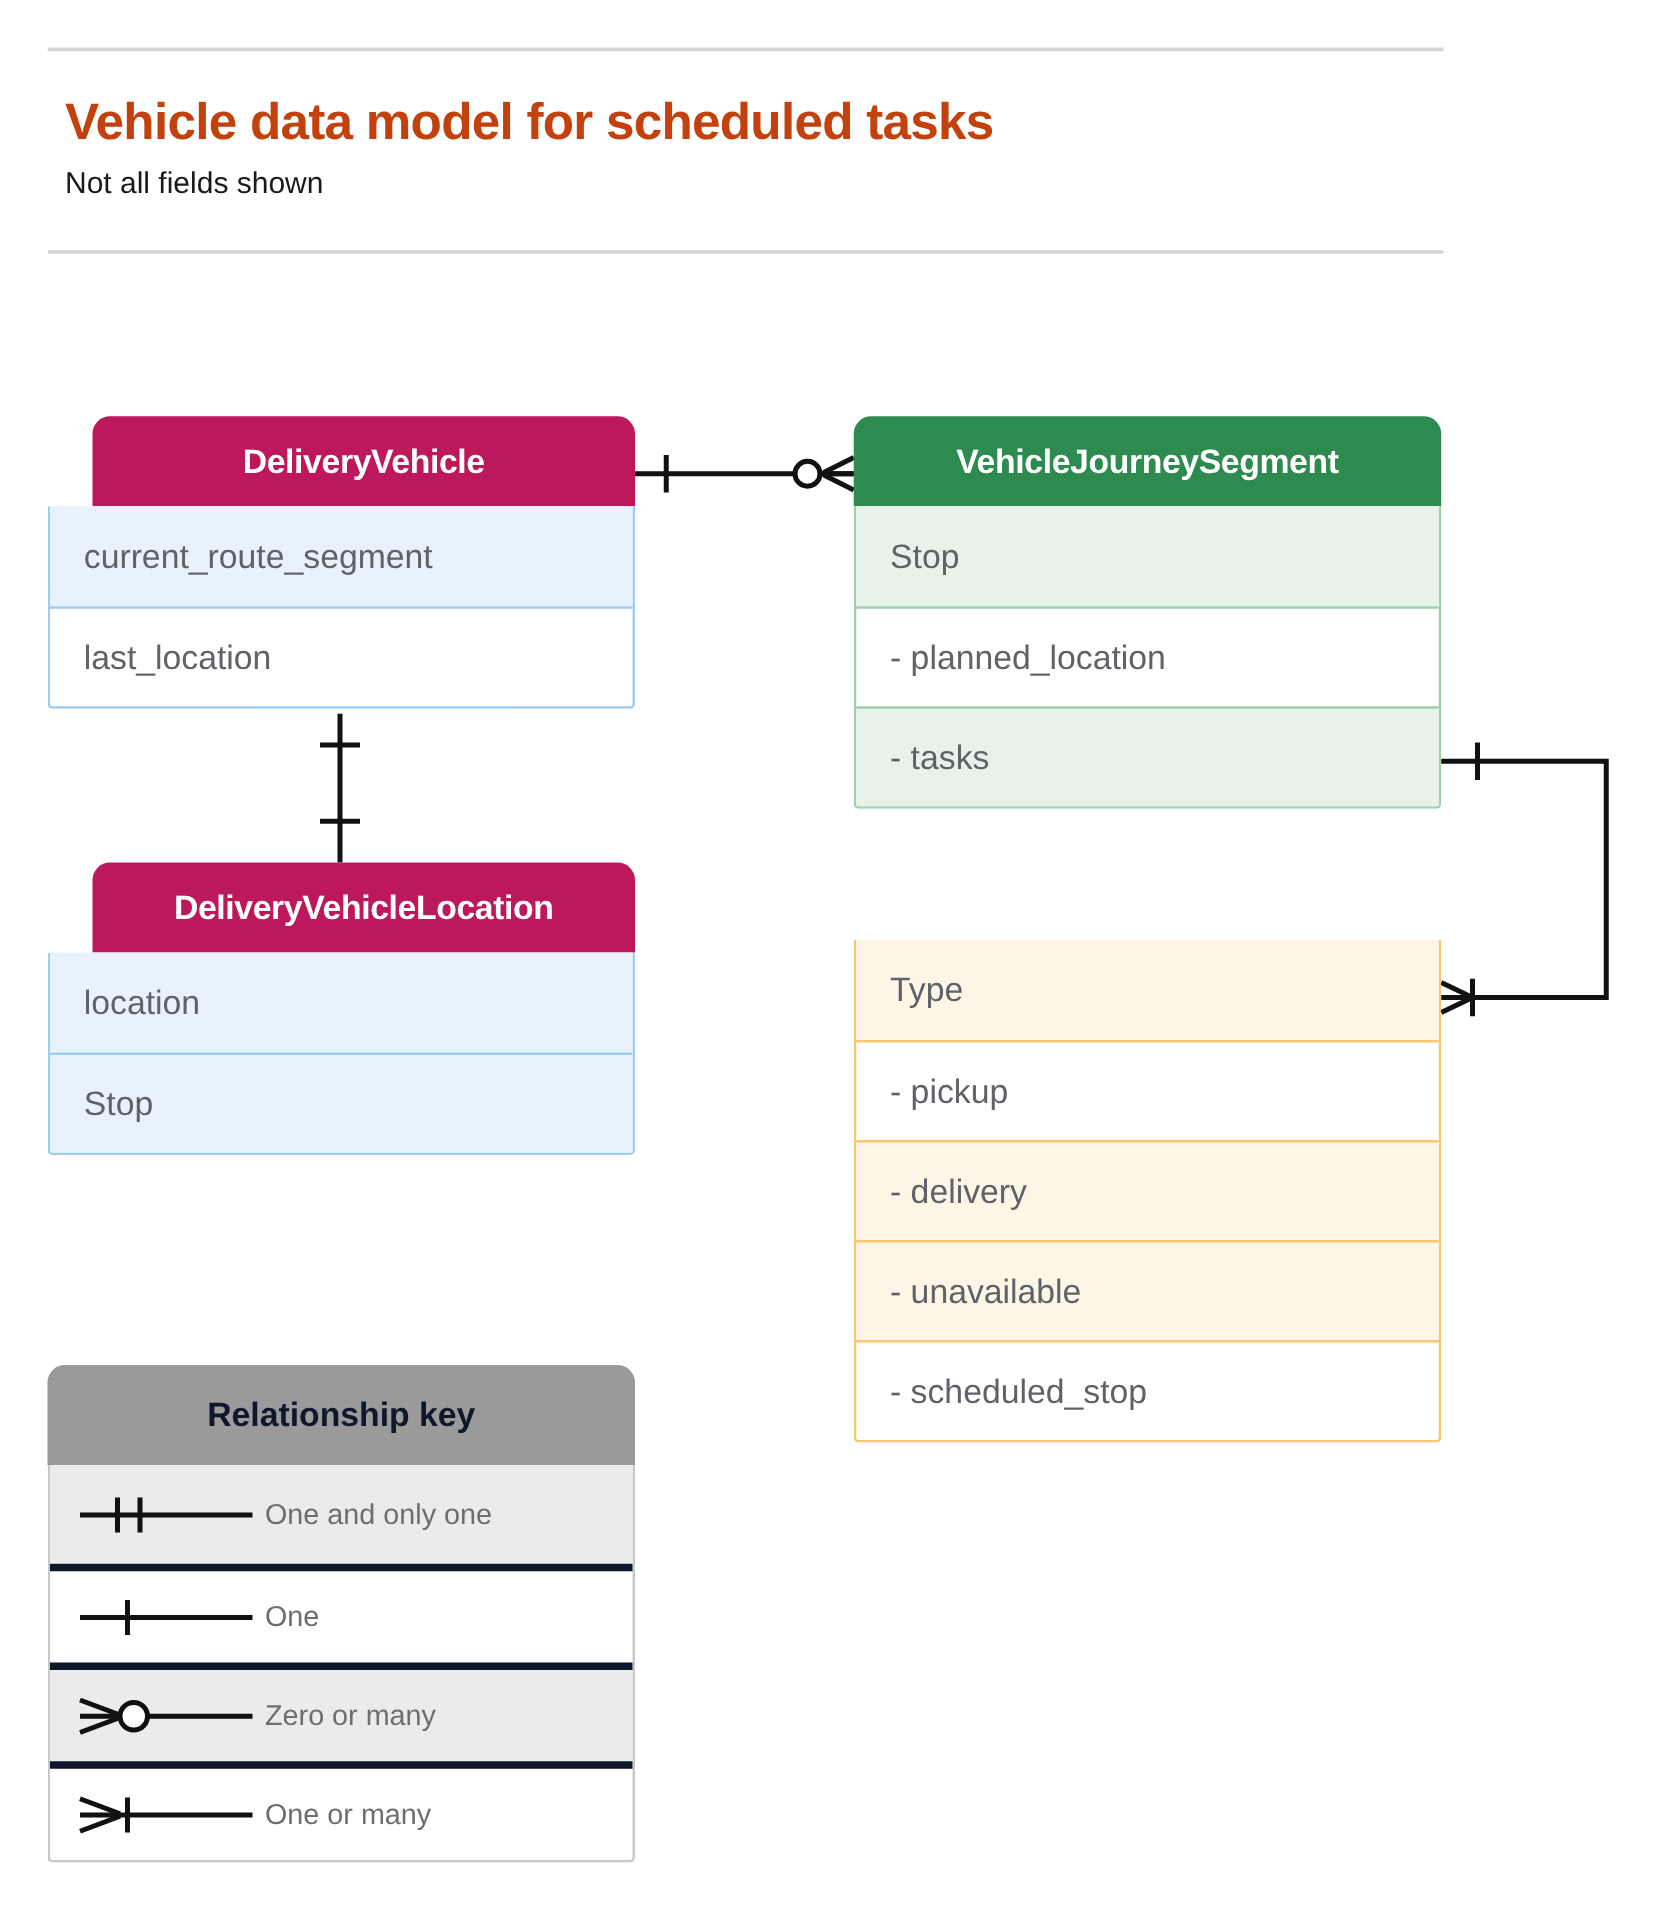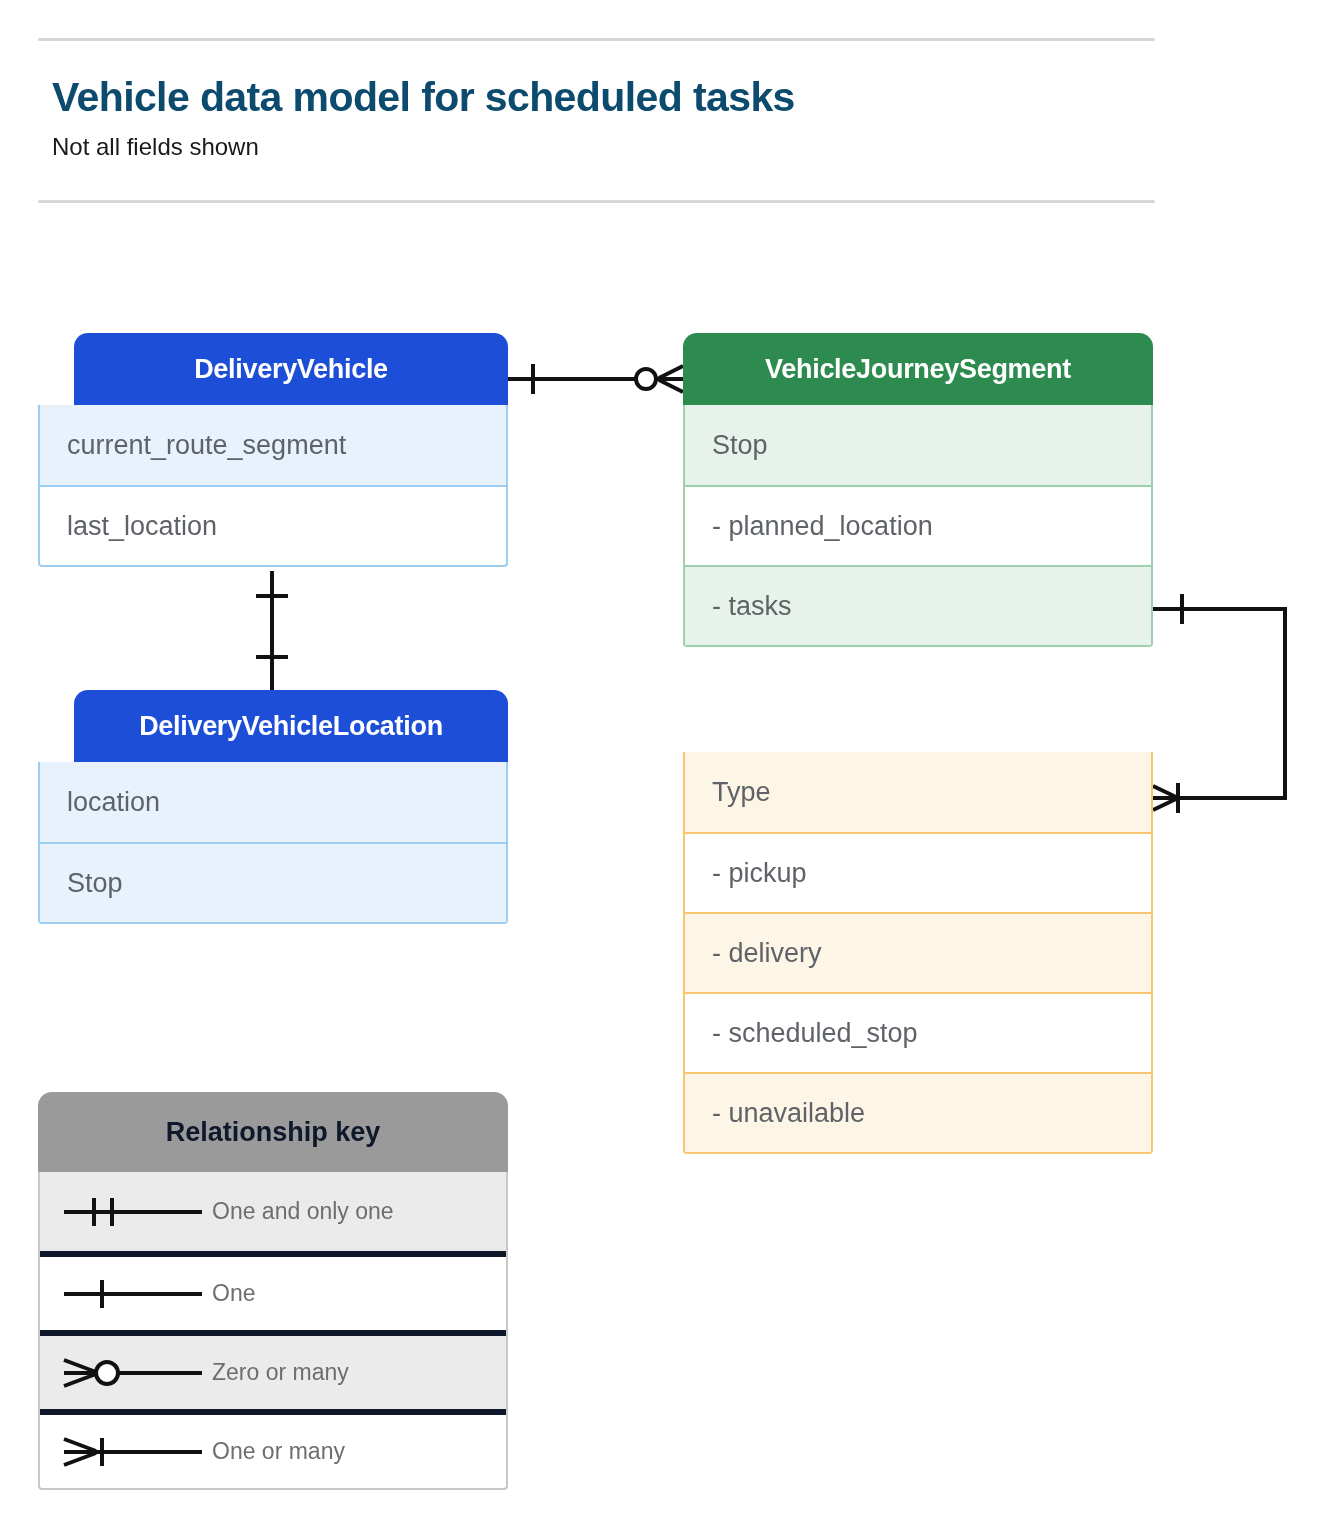--- a/index.html
+++ b/index.html
@@ -24,21 +24,21 @@
   }
   .rule-top    { top: 38px; }
   .rule-bottom { top: 200px; }
 
   .page-title {
     position: absolute;
     left: 52px;
     top: 74px;
     font-size: 41px;
     font-weight: bold;
-    color: #0c4a6e;
+    color: #c2410c;
     letter-spacing: -0.6px;
     white-space: nowrap;
     text-align: right;
   }
   .page-subtitle {
     position: absolute;
     left: 52px;
     top: 133px;
     font-size: 24px;
     color: #1a1a1a;
@@ -72,21 +72,21 @@
     align-items: center;
     padding-left: 27px;
     font-size: 27px;
     color: #5f6368;
     border-top: 2px solid transparent;
     white-space: nowrap;
   }
   .entity .ent-row:first-child { border-top: none; }
 
   
-  .e-blue .ent-head  { background: #1d4ed8; margin-left: 36px; }
+  .e-blue .ent-head  { background: #be185d; margin-left: 36px; }
   .e-blue .ent-rows  { border-color: #9dcdf0; }
   .e-blue .ent-row   { border-top-color: #9dcdf0; }
   .e-blue .ent-row.alt { background: #e8f2fd; }
 
   
   .e-green .ent-head { background: #2e8b4f; }
   .e-green .ent-rows { border-color: #9ed0ab; }
   .e-green .ent-row  { border-top-color: #9ed0ab; }
   .e-green .ent-row.alt { background: #e7f3ea; }
 
@@ -222,22 +222,22 @@
     <div class="ent-row alt">location</div>
     <div class="ent-row alt">Stop</div>
   </div>
 </div>
 
 <div class="entity e-orange" style="left:683px; top:752px; width:470px;">
   <div class="ent-rows">
     <div class="ent-row alt">Type</div>
     <div class="ent-row">-  pickup</div>
     <div class="ent-row alt">-  delivery</div>
+    <div class="ent-row alt">-  unavailable</div>
     <div class="ent-row">-  scheduled_stop</div>
-    <div class="ent-row alt">-  unavailable</div>
   </div>
 </div>
 
 <div class="legend">
   <div class="lg-head">Relationship key</div>
   <div class="lg-rows">
 
     <div class="lg-row alt">
       <span class="lg-sym">
         <svg width="150" height="40" viewBox="0 0 150 40">

